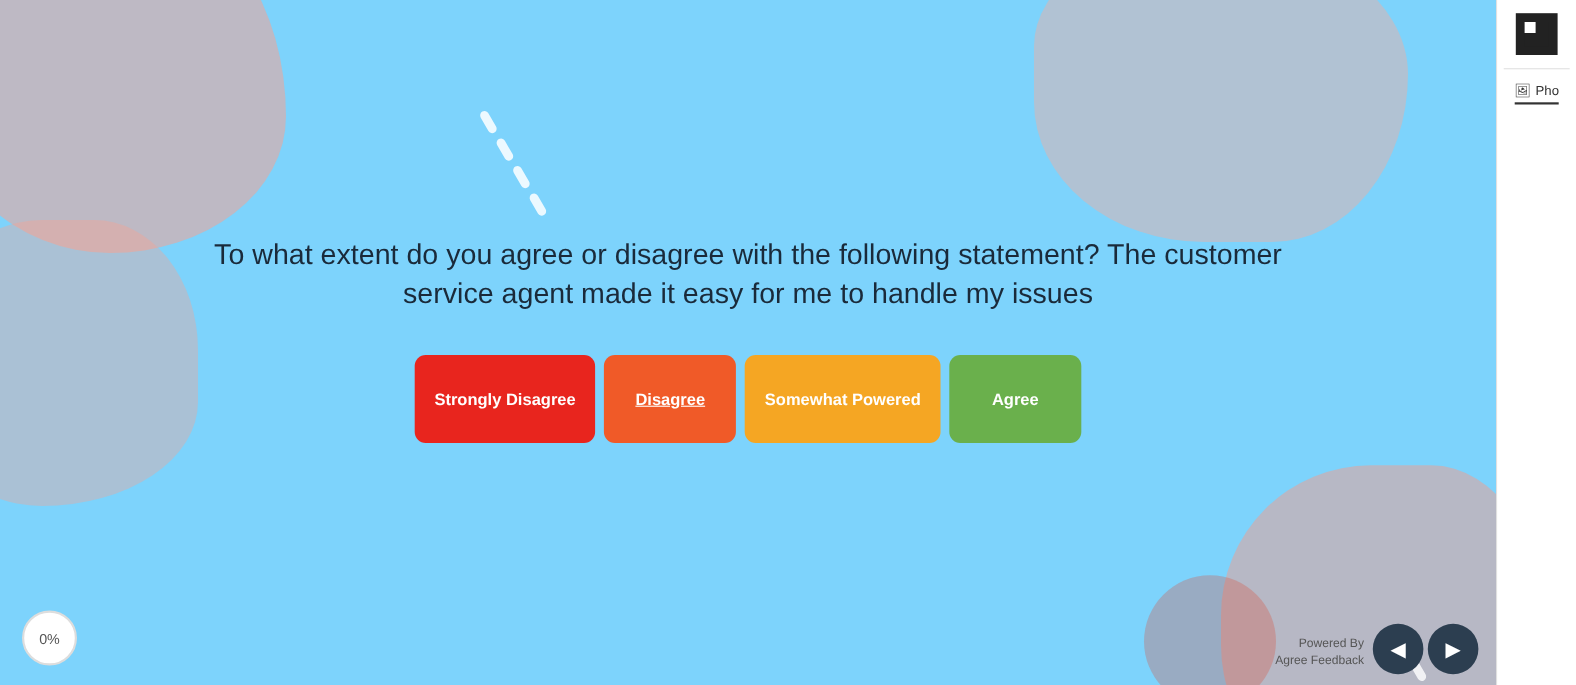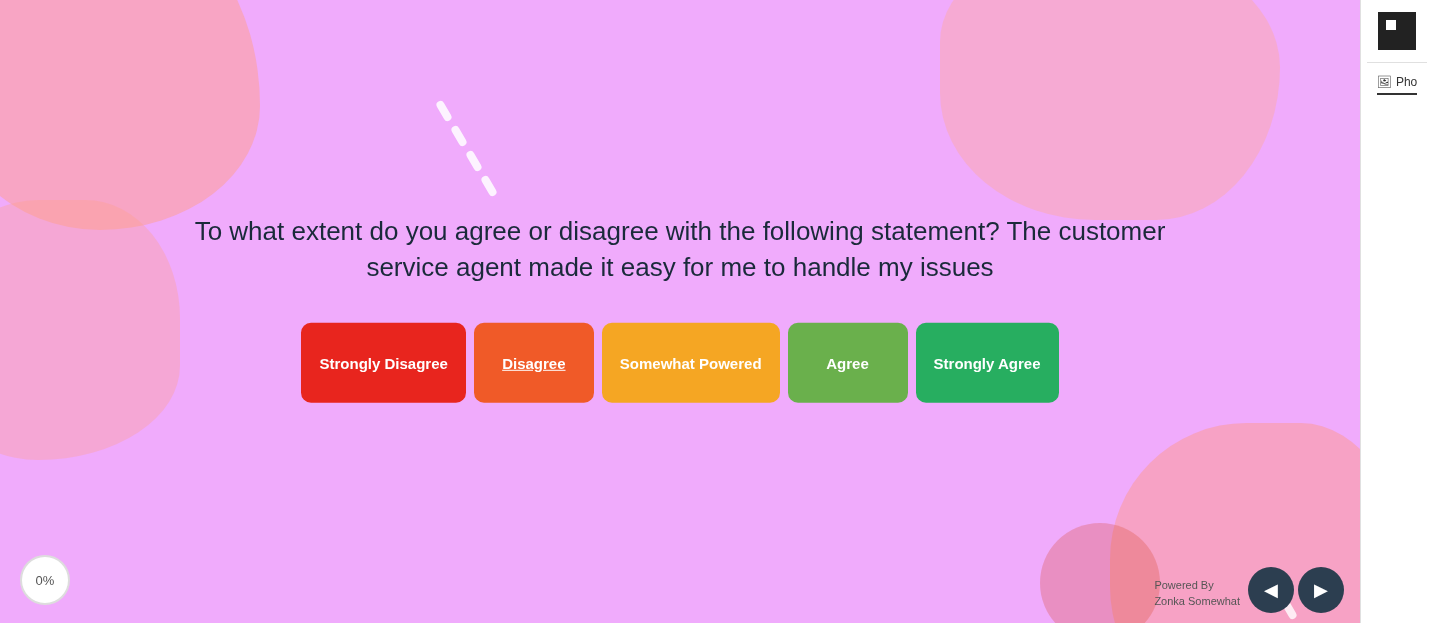--- a/index.html
+++ b/index.html
@@ -11,21 +11,21 @@
       font-family: 'Segoe UI', Arial, sans-serif;
       background-color: #f4826a;
       position: relative;
     }
 
     .survey-container {
       width: 1360px;
       height: 623px;
       position: relative;
       overflow: hidden;
-      background-color: #f0abfc;
+      background-color: #7dd3fc;
     }
 
     
     .blob {
       position: absolute;
       border-radius: 50%;
       background-color: rgba(255, 160, 140, 0.5);
     }
 
     .blob-top-left {
@@ -179,21 +179,21 @@
       font-size: 13px;
       color: #555;
       font-weight: 500;
     }
 
     
     .powered-by {
       position: absolute;
       bottom: 14px;
       right: 120px;
-      text-align: left;
+      text-align: right;
       font-size: 11px;
       color: #555;
       line-height: 1.4;
     }
 
     
     .nav-buttons {
       position: absolute;
       bottom: 10px;
       right: 16px;
@@ -295,31 +295,30 @@
   </div>
 
   <div class="content">
     <p class="question-text">To what extent do you agree or disagree with the following statement? The customer service agent made it easy for me to handle my issues</p>
 
     <div class="buttons-row">
       <button class="answer-btn btn-strongly-disagree">Strongly Disagree</button>
       <button class="answer-btn btn-disagree">Disagree</button>
       <button class="answer-btn btn-somewhat-disagree">Somewhat Powered</button>
       <button class="answer-btn btn-agree">Agree</button>
-      <button class="answer-btn btn-strongly-agree">Strongly Agree</button>
     </div>
   </div>
 
   <div class="progress-badge">
     <span>0%</span>
   </div>
 
   <div class="powered-by">
     <span>Powered By</span><br>
-    <span>Zonka Somewhat</span>
+    <span>Agree Feedback</span>
   </div>
 
   <div class="nav-buttons">
     <button class="nav-btn">
       <span>◀</span>
     </button>
     <button class="nav-btn">
       <span>▶</span>
     </button>
   </div>

